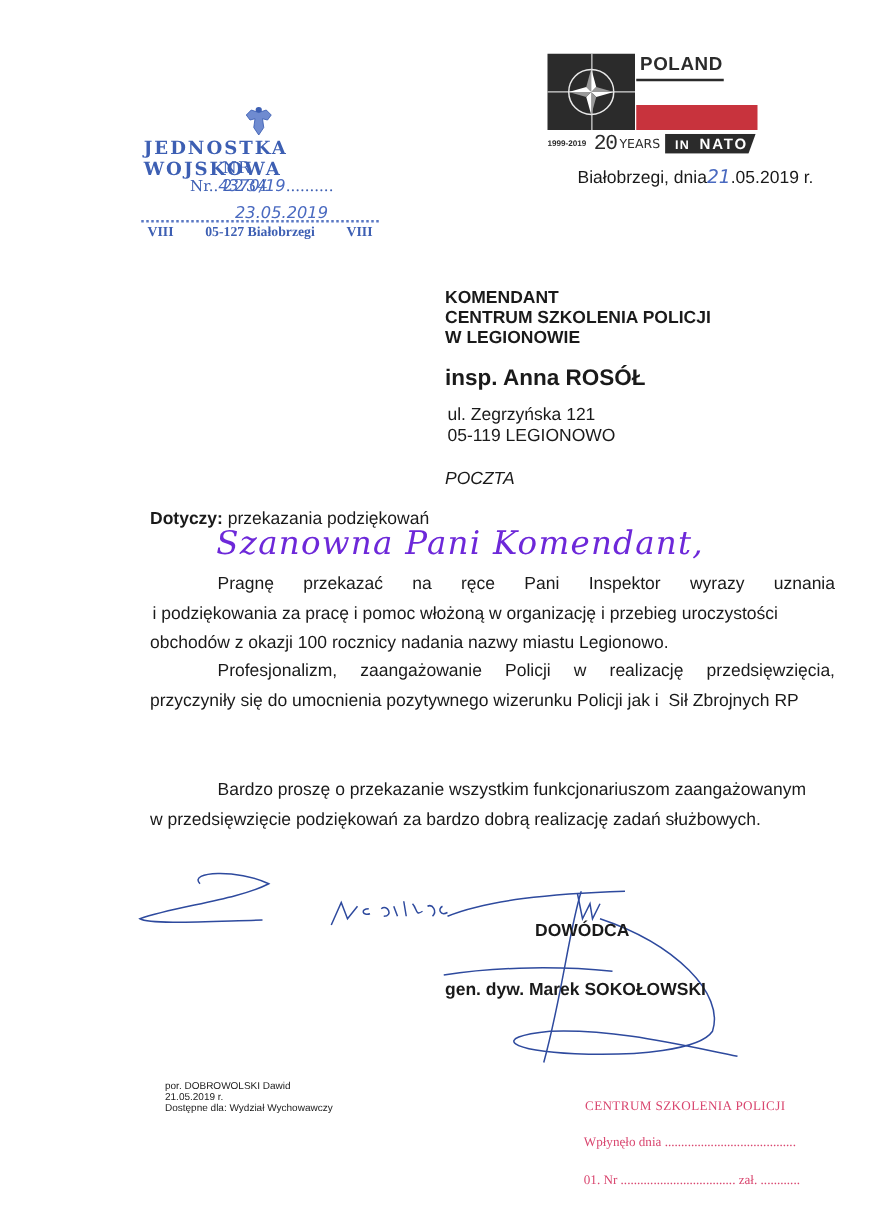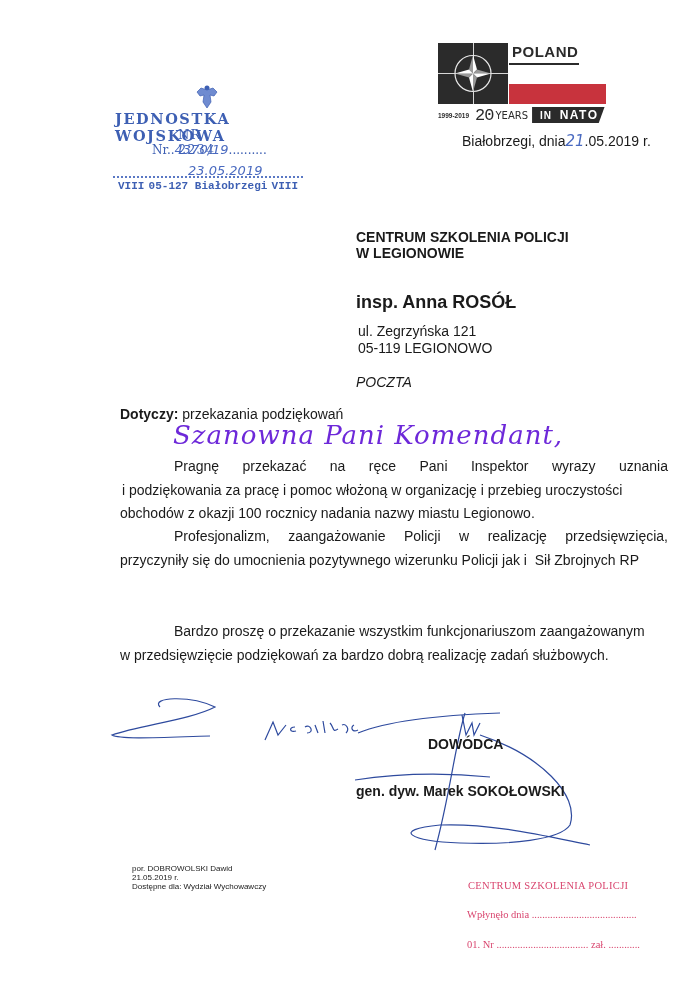--- a/index.html
+++ b/index.html
@@ -8,21 +8,21 @@
 
   
   .stamp { color:#3d5fb3; font-family:"DejaVu Serif", serif; }
   .stamp-eagle { left:195px; top:84px; width:24px; height:26px; }
   .stamp-title { left:115px; top:110px; font-size:14.5px; letter-spacing:1.6px; font-weight:bold; }
   .stamp-nr { left:178px; top:127px; font-size:13px; letter-spacing:1px; }
   .stamp-nrline { left:152px; top:142px; font-size:12px; }
   .stamp-nrline .hand { font-family:"DejaVu Sans", sans-serif; font-style:italic; font-size:13px; color:#4a6ac0; }
   .stamp-date { left:188px; top:163px; font-size:13px; font-style:italic; font-family:"DejaVu Sans", sans-serif; color:#4a6ac0; }
   .stamp-dots { left:113px; top:176px; width:190px; border-top:2px dotted #5a78c4; }
-  .stamp-addr { left:118px; top:180px; font-size:11px; font-family:Liberation Mono, monospace; font-weight:bold; width:180px; display:flex; justify-content:space-between; }
+  .stamp-addr { left:118px; top:180px; font-size:11px; font-family:Liberation Serif, serif; font-weight:bold; width:180px; display:flex; justify-content:space-between; }
 
   
   .nato-box { left:438px; top:43px; width:70px; height:61px; background:#2b2b2b; }
   .nato-box .cross-h { position:absolute; left:0; top:30px; width:70px; height:1px; background:#d8d8d8; }
   .nato-box .cross-v { position:absolute; left:35px; top:0; width:1px; height:61px; background:#d8d8d8; }
   .poland { left:512px; top:43px; font-size:15px; font-weight:bold; letter-spacing:0.5px; color:#2b2b2b; }
   .poland-line { left:509px; top:63px; width:70px; height:2px; background:#2b2b2b; }
   .red-bar { left:509px; top:84px; width:97px; height:20px; background:#c8333d; }
   .years { left:438px; top:108px; height:14px; display:flex; align-items:center; color:#2b2b2b; }
   .years .yr { font-size:6.5px; font-weight:bold; margin-right:6px; }
@@ -107,20 +107,21 @@
     <span class="ye">YEARS</span>
     <span class="innato"><span>IN</span>&nbsp;&nbsp;<b>NATO</b></span>
   </div>
 </div>
 
 <div class="abs place-date">
   <span>Białobrzegi, dnia</span><span class="hand">21</span><span>.05.2019 r.</span>
 </div>
 
 <div class="abs recipient">
+  <div>KOMENDANT</div>
   <div>CENTRUM SZKOLENIA POLICJI</div>
   <div>W LEGIONOWIE</div>
 </div>
 <div class="abs recipient-name">insp. Anna ROSÓŁ</div>
 <div class="abs addr">
   <div>ul. Zegrzyńska 121</div>
   <div>05-119 LEGIONOWO</div>
 </div>
 <div class="abs poczta">POCZTA</div>
 

